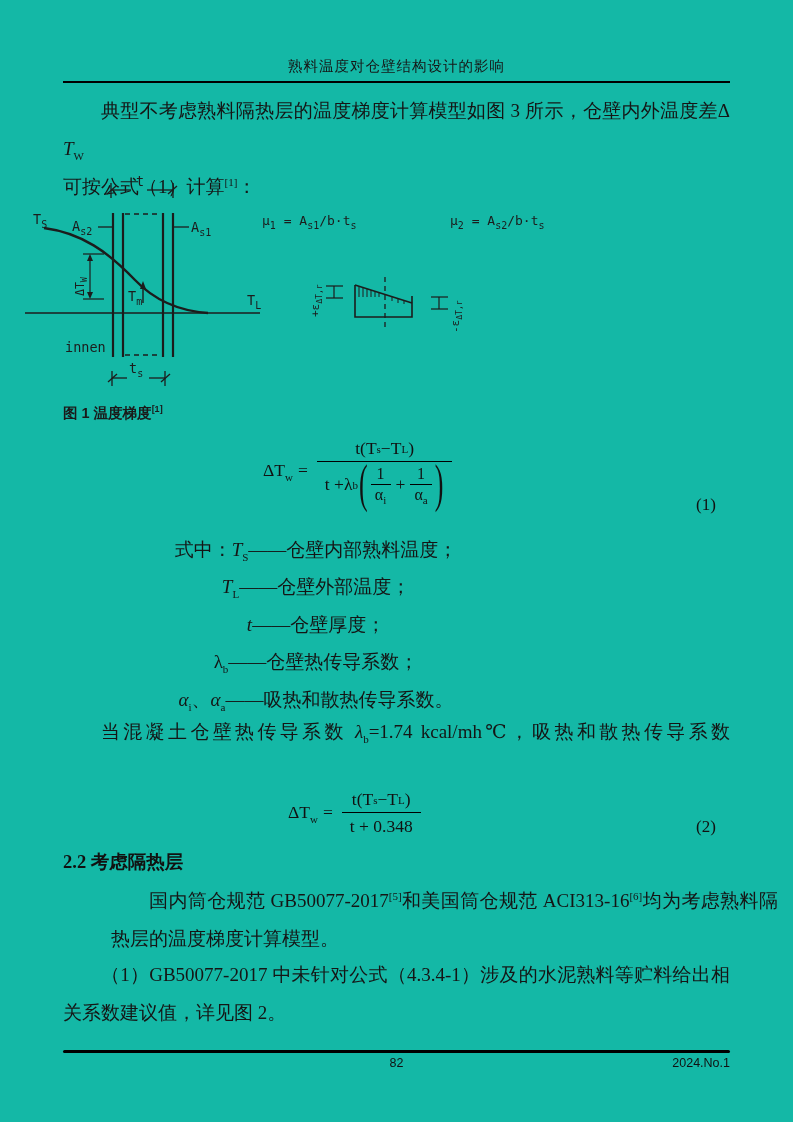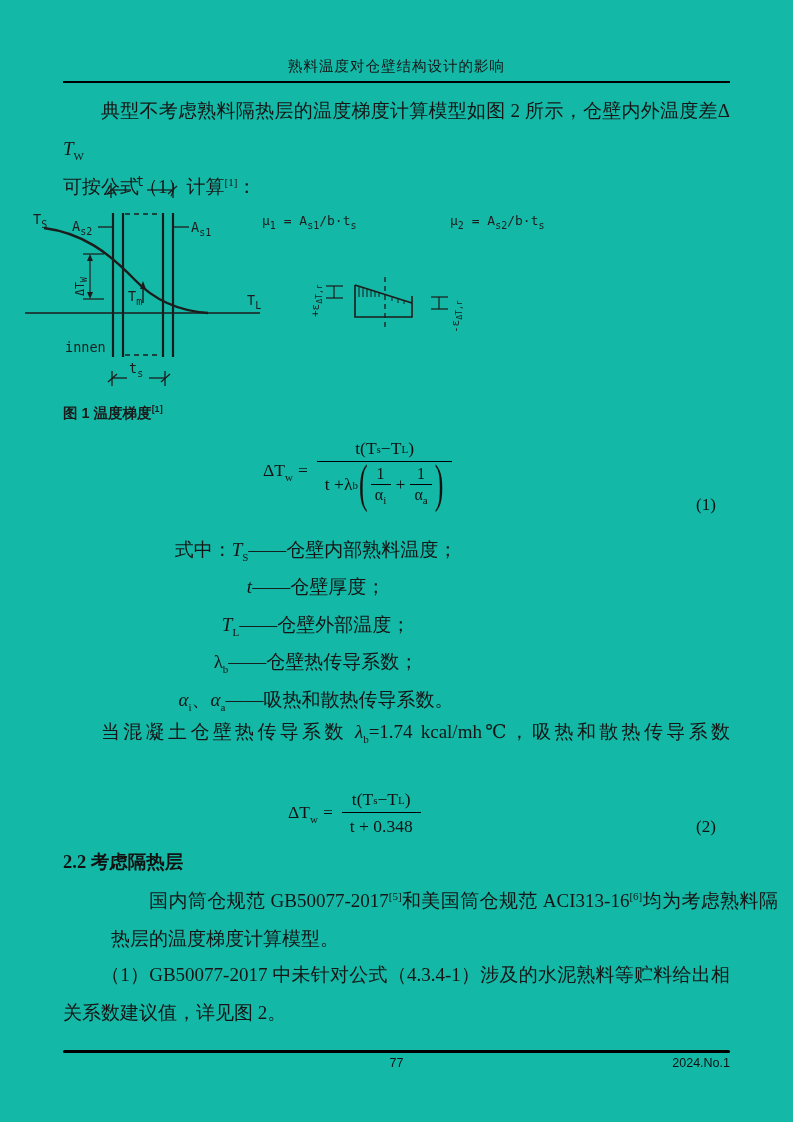--- a/index.html
+++ b/index.html
@@ -59,21 +59,21 @@
 </style>
 </head>
 <body>
 
 <div class="page">
 
   <div class="hdr-title">熟料温度对仓壁结构设计的影响</div>
   <div class="hdr-rule"></div>
 
   <div class="para" style="top:92px;">
-    <div class="pline just"><span class="indent">典型不考虑熟料隔热层的温度梯度计算模型如图 2 所示，仓壁内外温度差Δ </span><span style="font-style:italic;">T</span><sub class="vsub">W</sub></div>
+    <div class="pline just"><span class="indent">典型不考虑熟料隔热层的温度梯度计算模型如图 3 所示，仓壁内外温度差Δ </span><span style="font-style:italic;">T</span><sub class="vsub">W</sub></div>
     <div class="pline"><span>可按公式（1）计算</span><sup class="ref">[1]</sup><span>：</span></div>
   </div>
 
   <div class="figwrap">
     <svg width="680" height="240" viewBox="113 168 680 240">
       <g stroke="#1c1c1c" fill="none" stroke-width="1.3">
 
         <line x1="224" y1="190" x2="244" y2="190"></line>
           <line x1="260" y1="190" x2="286" y2="190"></line>
         <line x1="224" y1="183" x2="224" y2="198"></line>
@@ -188,22 +188,22 @@
             <span class="den"><span>α</span><sub class="vsub">a</sub></span>
           </span>
         <span class="bigp">)</span>
       </span>
     </span>
   </div>
   <div class="eqnum" style="top:495px;left:696px;">(1)</div>
 
   <div class="defs">
     <div><span>式中：</span><span style="font-style:italic;">T</span><sub class="vsub">S</sub><span>——</span><span>仓壁内部熟料温度；</span></div>
+    <div><span style="font-style:italic;">T</span><sub class="vsub">L</sub><span>——</span><span>仓壁外部温度；</span></div>
     <div><span style="font-style:italic;">t</span><sub class="vsub"></sub><span>——</span><span>仓壁厚度；</span></div>
-    <div><span style="font-style:italic;">T</span><sub class="vsub">L</sub><span>——</span><span>仓壁外部温度；</span></div>
     <div><span>λ</span><sub class="vsub">b</sub><span>——</span><span>仓壁热传导系数；</span></div>
     <div><span style="font-style:italic;">α</span><sub class="vsub">i</sub><span>、</span><span style="font-style:italic;">α</span><sub class="vsub">a</sub><span>——</span><span>吸热和散热传导系数。</span></div>
   </div>
 
   <div class="para" style="top:713px;">
     <div class="pline just"><span class="indent">当混凝土仓壁热传导系数 </span><span style="font-style:italic;">λ</span><sub class="vsub">b</sub><span>=1.74 kcal/mh℃，吸热和散热传导系数</span></div>
   </div>
 
   <div class="eq" style="top:788px;left:288px;">
     <span><span>ΔT</span><sub class="vsub">w</sub></span>
@@ -230,17 +230,17 @@
     <div class="pline">热层的温度梯度计算模型。</div>
   </div>
 
   <div class="para" style="top:956px;">
     <div class="pline just"><span class="indent">（1）GB50077-2017 中未针对公式（4.3.4-1）涉及的水泥熟料等贮料给出相</span></div>
     <div class="pline">关系数建议值，详见图 2。</div>
   </div>
 
   <div class="ftr-rule"></div>
   <div class="ftr-text">
-    <span class="ftr-page">77</span>
+    <span class="ftr-page">82</span>
     <span class="ftr-issue">2024.No.1</span>
   </div>
 
 </div>
 
 </body></html>

